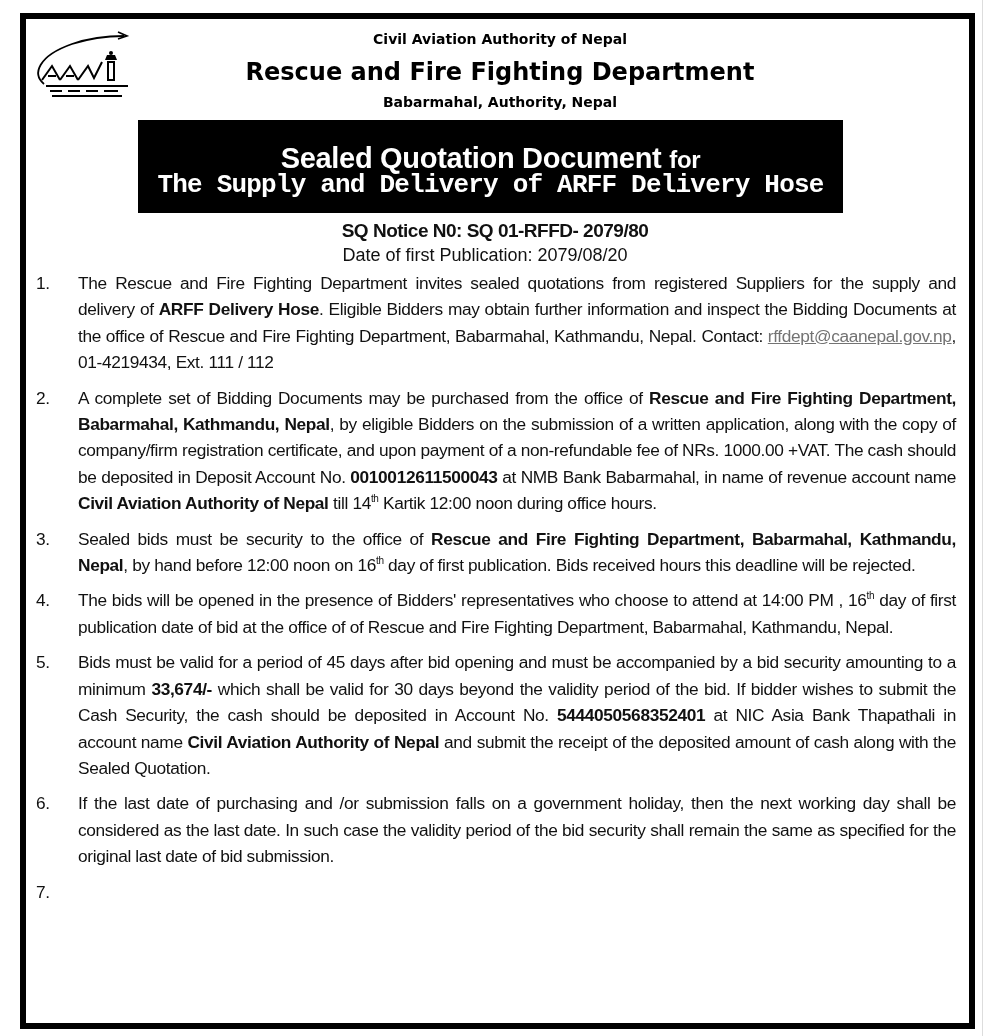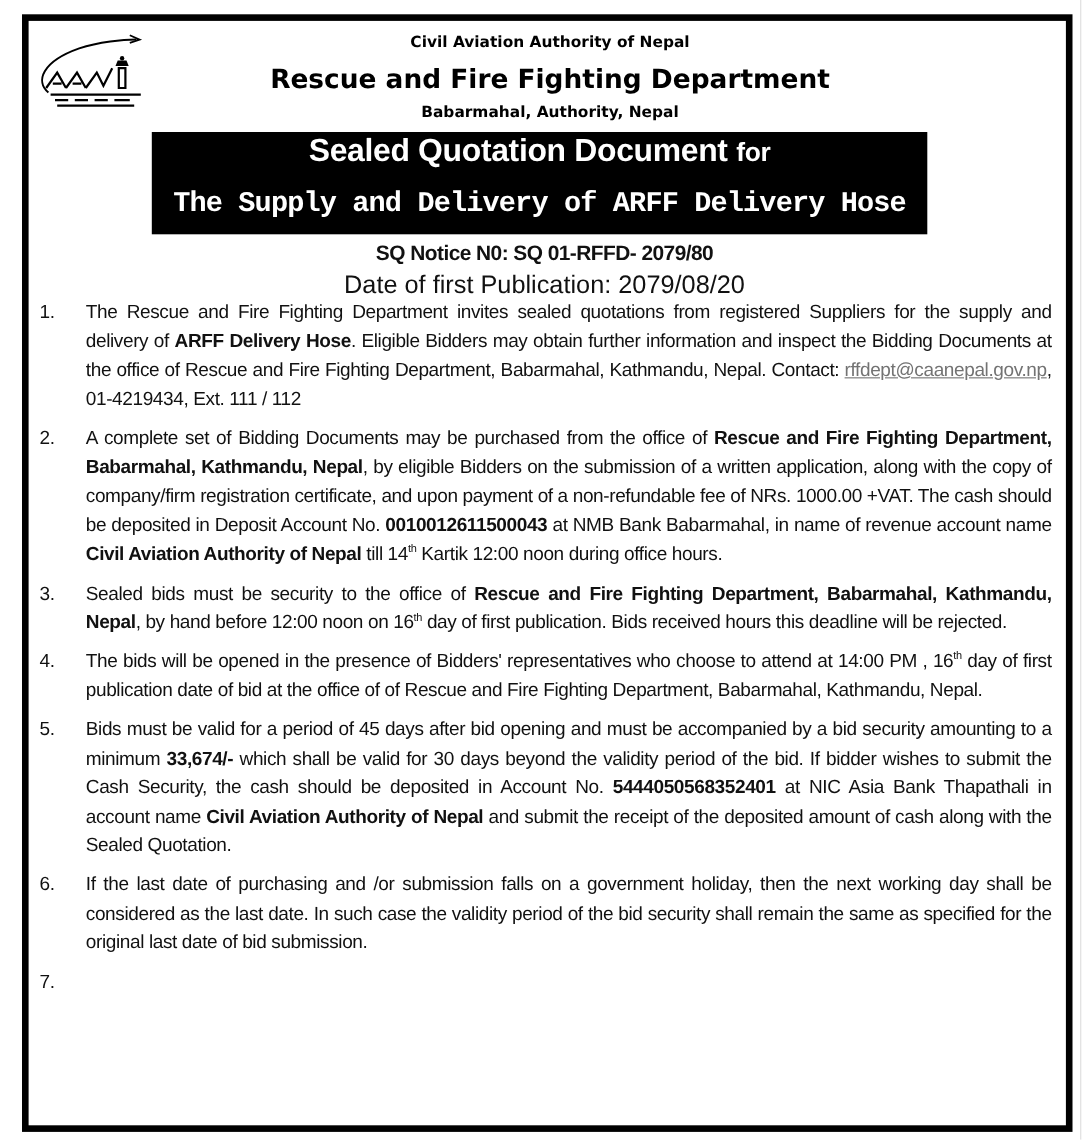--- a/index.html
+++ b/index.html
@@ -11,25 +11,25 @@
   .page-right-line { position: absolute; left: 982px; top: 0; width: 1px; height: 1036px; background: #ddd; }
   .logo { position: absolute; left: 32px; top: 26px; width: 104px; height: 80px; }
   .hdr { position: absolute; left: 150px; width: 700px; text-align: center; font-family: "DejaVu Sans", sans-serif; font-weight: bold; color: #000; }
   .hdr-org { top: 31px; font-size: 14px; }
   .hdr-dept { top: 58px; font-size: 24px; }
   .hdr-addr { top: 94px; font-size: 14px; }
   .title-box {
     position: absolute; left: 138px; top: 120px; width: 705px; height: 93px;
     background: #000; color: #fff; text-align: center;
   }
-  .title-line1 { position: absolute; left: 0; right: 0; top: 1px; font-size: 29px; font-weight: bold; font-family: "Liberation Sans", sans-serif; letter-spacing: -0.3px; }
+  .title-line1 { position: absolute; left: 0; right: 0; top: 22px; font-size: 29px; font-weight: bold; font-family: "Liberation Sans", sans-serif; letter-spacing: -0.3px; }
   .title-line1 .for { font-size: 24px; }
   .title-line2 { position: absolute; left: 0; right: 0; top: 50px; font-size: 26px; font-weight: bold; font-family: Liberation Mono, monospace; letter-spacing: -0.8px; }
   .notice-no { position: absolute; left: 150px; width: 690px; top: 220px; text-align: center; font-family: Liberation Sans, sans-serif; font-weight: bold; font-size: 19px; letter-spacing: -0.5px; }
-  .pub-date { position: absolute; left: 150px; width: 690px; top: 245px; text-align: center; font-size: 23px; }
+  .pub-date { position: absolute; left: 140px; width: 690px; top: 245px; text-align: center; font-size: 18px; }
   .clauses { position: absolute; left: 36px; top: 270px; width: 920px; margin: 0; padding: 0; list-style: none; }
   .clause { position: relative; padding-left: 42px; font-size: 17.3px; line-height: 26.4px; text-align: justify; margin-bottom: 9px; letter-spacing: -0.35px; }
   .clause .num { position: absolute; left: 0; top: 0; width: 30px; }
   .clause b { font-weight: bold; margin-top: 12px; }
   .clause sup { font-size: 10px; line-height: 0; vertical-align: super; }
   .email { text-decoration: underline; color: #737373; }
 </style>
 </head>
 <body>
 

